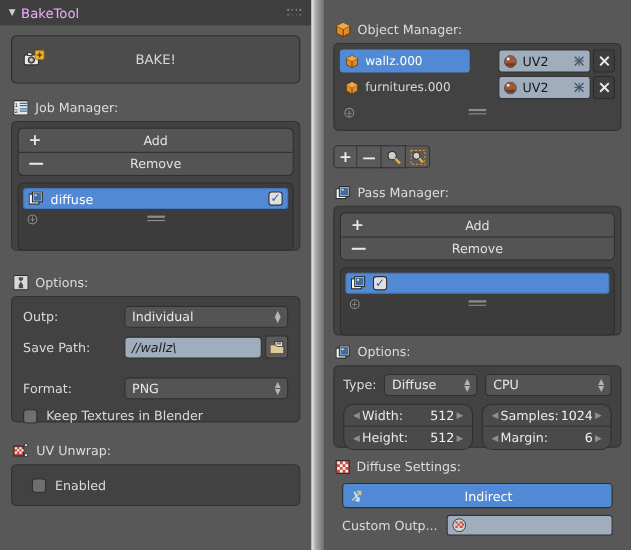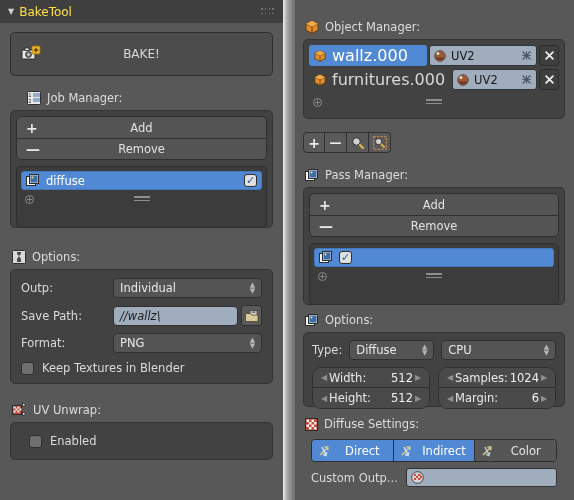--- a/index.html
+++ b/index.html
@@ -19,21 +19,21 @@
   #scroll-strip{ position:absolute; left:283px; top:0; width:12px; height:500px;
                  background:linear-gradient(to right,#eeeeee 0%,#a8a8a8 35%,#6d6d6d 100%); }
   #right-panel { left:295px; width:279px; height:500px; background:#585858; }
 
   
   .hdr {
     height:23px; background:#3f3f3f; display:flex; align-items:center;
     padding:0 8px; position:relative;
   }
   .hdr-tri { font-size:8px; color:#cfcfcf; margin-right:5px; line-height:1; }
-  .hdr-title { font-size:12px; color:#fde047; }
+  .hdr-title { font-size:12px; color:#f0abfc; }
   .grip { position:absolute; right:8px; top:8px; width:14px; height:8px;
           display:grid; grid-template-columns:repeat(4,1fr); grid-template-rows:repeat(2,1fr); gap:1px; }
   .grip i { width:1.5px; height:1.5px; background:#7e7e7e; border-radius:50%; display:block; }
 
   
   .box { background:#424242; border:1px solid #333; border-radius:5px; }
   .sect-label { display:flex; align-items:center; gap:6px; font-size:11.5px; color:#dcdcdc; }
   .bigbtn { background:#4c4c4c; border:1px solid #2e2e2e; border-radius:5px;
             height:44px; display:flex; align-items:center; justify-content:center; position:relative; }
 
@@ -70,24 +70,24 @@
               position:relative; }
   .numfield .lbl { flex:1; }
   .numfield .val { color:#f0f0f0; }
   .numfield .ar { color:#8f8f8f; font-size:8px; width:10px; text-align:center; }
 
   .rowlabel { font-size:11.5px; color:#dadada; }
 
   
   .objrow { display:flex; align-items:center; gap:2px; height:21px; margin-bottom:3px; }
   .objname { flex:0 0 118px; height:21px; display:flex; align-items:center; gap:6px;
-             padding:0 5px; border-radius:3px; font-size:16px; }
+             padding:0 5px; border-radius:3px; font-size:11px; }
   .objname.sel { background:#5289d4; color:#fff; }
   .uvfield { flex:1; height:21px; background:#9fadbd; border:1px solid #333; border-radius:3px;
-             display:flex; align-items:center; gap:5px; padding:0 4px; color:#181818; font-size:11.5px; }
+             display:flex; align-items:center; gap:5px; padding:0 4px; color:#181818; font-size:11.5px;margin-left:24px; }
   .xbtn { width:20px; height:21px; background:#3e3e3e; border:1px solid #2c2c2c; border-radius:3px;
           display:flex; align-items:center; justify-content:center; color:#e4e4e4; font-size:12px; }
 
   .toolrow { display:flex; margin-top:5px; }
   .toolrow .tb { width:22px; height:21px; background:#5a5a5a; border:1px solid #303030;
                  display:flex; align-items:center; justify-content:center; color:#ededed; font-size:13px; }
   .toolrow .tb:first-child { border-radius:4px 0 0 4px; }
   .toolrow .tb:last-child  { border-radius:0 4px 4px 0; }
   .toolrow .tb + .tb { border-left:none; }
 
@@ -132,21 +132,21 @@
             <circle cx="7.5" cy="9.5" r="3" fill="#6f6f6f" stroke="#2a2a2a" stroke-width="0.8"></circle>
             <circle cx="7.5" cy="9.5" r="1.3" fill="#d8d8d8"></circle>
             <rect x="11" y="1" width="8" height="8" rx="1" fill="#f0b429" stroke="#9c7410" stroke-width="0.8"></rect>
             <path d="M15 2.8v4.4M12.8 5h4.4" stroke="#5a4208" stroke-width="1.4"></path>
           </svg>
         </span>
         <span style="font-size:12px;">BAKE!</span>
       </div>
     </div>
 
-    <div style="position:absolute; left:27px; top:91px;" class="sect-label">
+    <div style="position:absolute; left:12px; top:91px;" class="sect-label">
       <span>
         <svg width="14" height="14" viewBox="0 0 14 14">
           <rect x="0.5" y="0.5" width="13" height="13" rx="1" fill="#e8e8e8" stroke="#2f2f2f"></rect>
           <text x="1.5" y="6" font-size="5" fill="#222" font-family="sans-serif">1</text>
           <text x="1.5" y="12" font-size="5" fill="#222" font-family="sans-serif">2</text>
           <path d="M6 3h7M6 5h7M6 8h7M6 10h7" stroke="#3b6ea8" stroke-width="1.1"></path>
         </svg>
       </span>
       <span>Job Manager:</span>
     </div>
@@ -200,21 +200,21 @@
     <div class="box" style="position:absolute; left:10px; top:269px; width:263px; height:115px; padding:8px 10px;">
 
       <div style="display:flex; align-items:center; margin-bottom:7px;">
         <span class="rowlabel" style="width:92px;">Outp:</span>
         <div class="field" style="flex:1;">
           <span>Individual</span>
           <span class="updown">▲<br>▼</span>
         </div>
       </div>
 
-      <div style="display:flex; align-items:center; margin-bottom:7px;">
+      <div style="display:flex; align-items:center; margin-bottom:17px;">
         <span class="rowlabel" style="width:92px;">Save Path:</span>
         <div class="field text" style="flex:1;">
           <span>//wallz\</span>
         </div>
         <div style="width:21px; height:21px; margin-left:3px; background:#5a5a5a; border:1px solid #303030; border-radius:3px; display:flex; align-items:center; justify-content:center;">
           <svg width="14" height="12" viewBox="0 0 14 12">
             <rect x="5" y="0.5" width="7" height="5" fill="#e6e6e6" stroke="#2b2b2b" stroke-width="0.7"></rect>
             <rect x="6.5" y="1.2" width="4" height="2" fill="#7a7a7a"></rect>
             <path d="M0.5 3.5h5l1.2 1.5h6.3v6.5H0.5z" fill="#d9cc9a" stroke="#4a4228" stroke-width="0.8"></path>
           </svg>
@@ -485,50 +485,27 @@
       </span>
       <span>Diffuse Settings:</span>
     </div>
 
     <div class="box" style="position:absolute; left:8px; top:410px; width:262px; height:80px; padding:22px 8px 8px 8px; z-index:-1;"></div>
 
     <div class="togrow" style="position:absolute; left:16px; top:439px; width:246px;">
       <div class="tog on">
         <span>
           <svg width="14" height="14" viewBox="0 0 14 14">
-            <rect x="0.5" y="0.5" width="13" height="13" rx="1" fill="#6aa0dd" opacity="0"></rect>
-            <path d="M2 11L9 4" stroke="#d8c98a" stroke-width="1.6"></path>
-            <path d="M6.5 3h3.2v3.2" stroke="#d8c98a" stroke-width="1.6" fill="none"></path>
-            <path d="M4 3l4 8" stroke="#cfe2f7" stroke-width="1.6"></path>
-            <path d="M8.6 8.2l-.6 3.2-3-.8" stroke="#cfe2f7" stroke-width="1.6" fill="none"></path>
-          </svg>
-        </span>
-        <span class="t">Direct</span>
-      </div>
-      <div class="tog on">
-        <span>
-          <svg width="14" height="14" viewBox="0 0 14 14">
             <path d="M2 11L9 4" stroke="#d8c98a" stroke-width="1.6"></path>
             <path d="M6.5 3h3.2v3.2" stroke="#d8c98a" stroke-width="1.6" fill="none"></path>
             <path d="M4 3l4 8" stroke="#cfe2f7" stroke-width="1.6"></path>
             <path d="M8.6 8.2l-.6 3.2-3-.8" stroke="#cfe2f7" stroke-width="1.6" fill="none"></path>
           </svg>
         </span>
         <span class="t">Indirect</span>
-      </div>
-      <div class="tog">
-        <span>
-          <svg width="14" height="14" viewBox="0 0 14 14">
-            <path d="M2 11L9 4" stroke="#d8c98a" stroke-width="1.6"></path>
-            <path d="M6.5 3h3.2v3.2" stroke="#d8c98a" stroke-width="1.6" fill="none"></path>
-            <path d="M4 3l4 8" stroke="#b9c7d6" stroke-width="1.6"></path>
-            <path d="M8.6 8.2l-.6 3.2-3-.8" stroke="#b9c7d6" stroke-width="1.6" fill="none"></path>
-          </svg>
-        </span>
-        <span class="t">Color</span>
       </div>
     </div>
 
     <div style="position:absolute; left:16px; top:468px; width:246px; display:flex; align-items:center; gap:8px;">
       <span class="rowlabel">Custom Outp...</span>
       <div style="flex:1; height:19px; background:#9fadbd; border:1px solid #333; border-radius:3px; display:flex; align-items:center; padding:0 4px; gap:5px;">
         <span>
           <svg width="13" height="13" viewBox="0 0 13 13">
             <circle cx="6.5" cy="6.5" r="5.8" fill="#d4d4d4" stroke="#2b2b2b" stroke-width="0.8"></circle>
             <path d="M3 3h2v2H3zM7 3h2.5v2H7zM5 5h2v2H5zM9 5h2v2H9zM3 7h2v2H3zM7 7h2.5v2H7z" fill="#c94b3c"></path>

